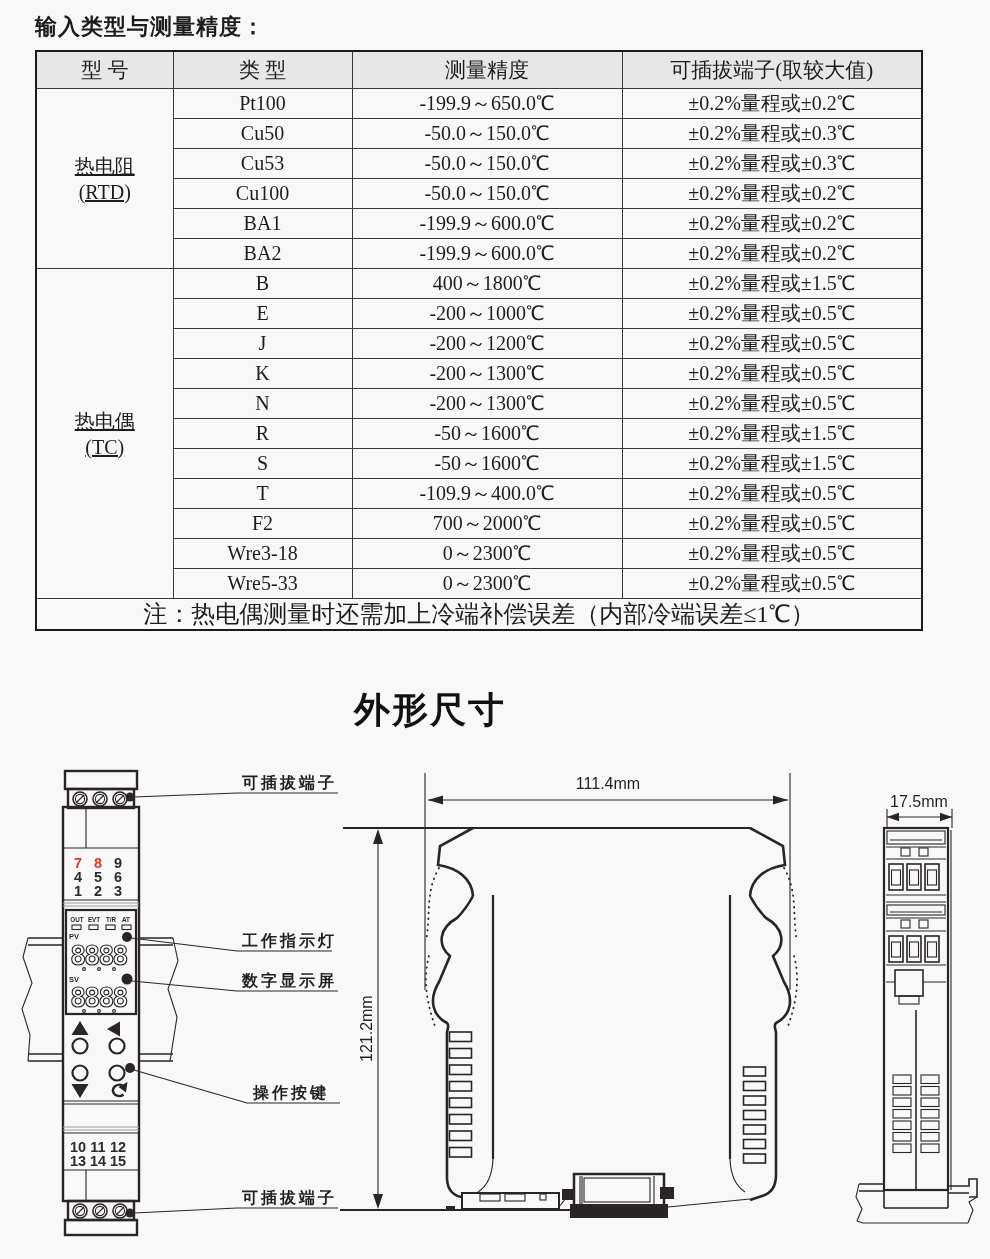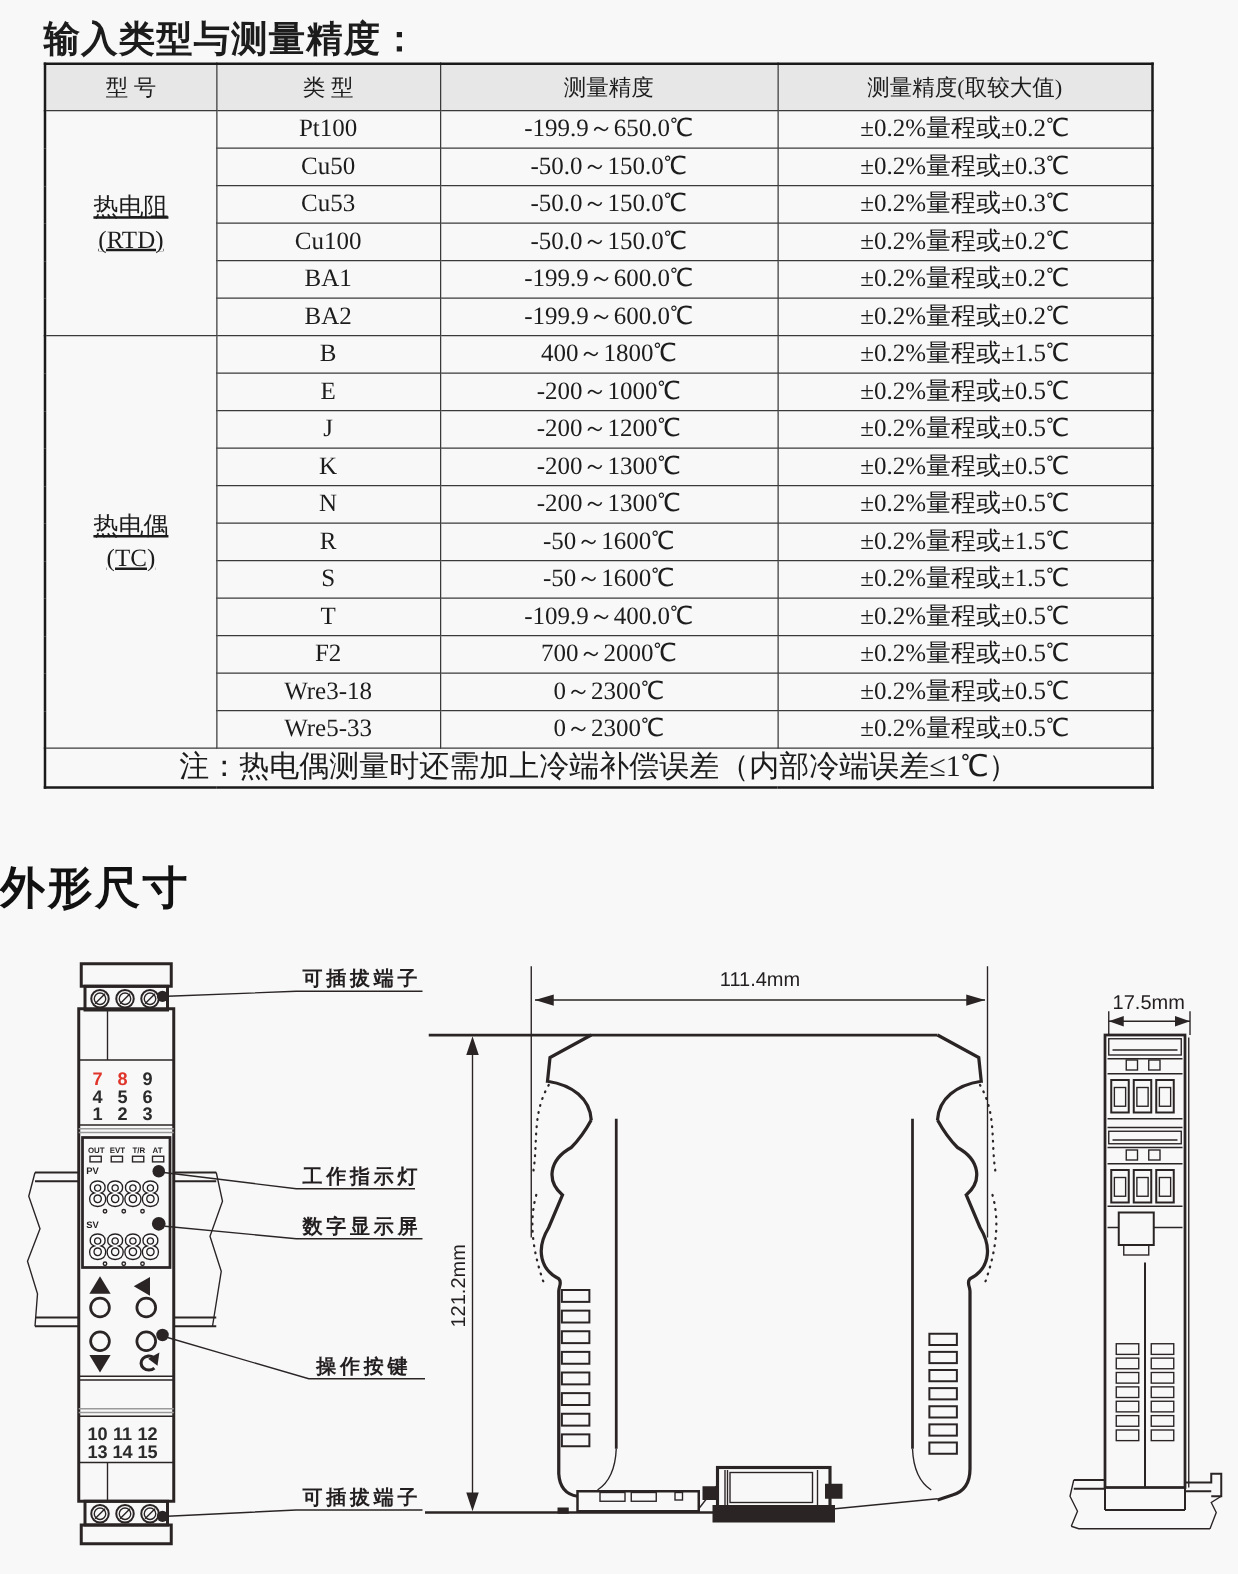--- a/index.html
+++ b/index.html
@@ -1,30 +1,30 @@
 <!DOCTYPE html>
 <html style="--red: #e0352b; --line: #2a2425; --header_bg: #e7e7e7;"><head>
 <meta charset="utf-8">
 <style>
   html,body{margin:0;padding:0;}
   body{width:990px;height:1259px;background:#f8f8f8;font-family:"Liberation Serif",serif;color:#1c1c1c;}
   .page{position:relative;width:990px;height:1259px;overflow:hidden;}
 
-  .doc-title{position:absolute;left:35px;top:12px;font-size:29px;font-weight:bold;letter-spacing:1px;}
+  .doc-title{position:absolute;left:35px;top:12px;font-size:22px;font-weight:bold;letter-spacing:1px;}
 
   .table-wrap{position:absolute;left:35px;top:50px;width:886px;}
   table.spec{border-collapse:collapse;width:100%;table-layout:fixed;border:2.5px solid #1a1a1a;font-size:20px;}
   table.spec th,table.spec td{border:1px solid #3a3a3a;text-align:center;padding:0;line-height:1.25;}
-  table.spec th{height:36px;background:var(--header_bg);font-weight:normal;font-size:18px;}
+  table.spec th{height:36px;background:var(--header_bg);font-weight:normal;font-size:21px;}
   table.spec td{height:29px;}
   col.c0{width:137px;} col.c1{width:179px;} col.c2{width:270px;} col.c3{width:300px;}
   td.model-cell div{line-height:1.3;text-decoration:underline;}
   td.note-cell{text-align:left;padding:4px 8px;height:30px;font-size:24px;}
 
-  .section-title{position:absolute;left:0;top:686px;width:860px;text-align:left;
+  .section-title{position:absolute;left:0;top:686px;width:860px;text-align:center;
     font-family:Liberation Sans, sans-serif;font-weight:bold;font-size:36px;letter-spacing:2px;color:#111;}
 
   svg{position:absolute;overflow:visible;}
   .ln{stroke:var(--line);fill:none;}
   .fil{fill:var(--line);stroke:none;}
   .thin{stroke-width:1.1;}
   .med{stroke-width:1.6;}
   .thick{stroke-width:2.4;}
   .graln{stroke:#9a9a9a;stroke-width:1.2;fill:none;}
   .cjk-label{font-family:"Liberation Sans",sans-serif;font-size:16px;font-weight:bold;fill:#231f20;letter-spacing:3px;}
@@ -49,21 +49,21 @@
           <col class="c0">
           <col class="c1">
           <col class="c2">
           <col class="c3">
         </colgroup>
       <thead>
         <tr>
           <th>型 号</th>
           <th>类 型</th>
           <th>测量精度</th>
-          <th>测量精度(取较大值)</th>
+          <th>可插拔端子(取较大值)</th>
         </tr>
       </thead>
       <tbody>
           <tr>
             <td rowspan="6" class="model-cell">
               <div>热电阻</div>
               <div>(RTD)</div>
             </td>
             <td>Pt100</td>
             <td>-199.9～650.0℃</td>

